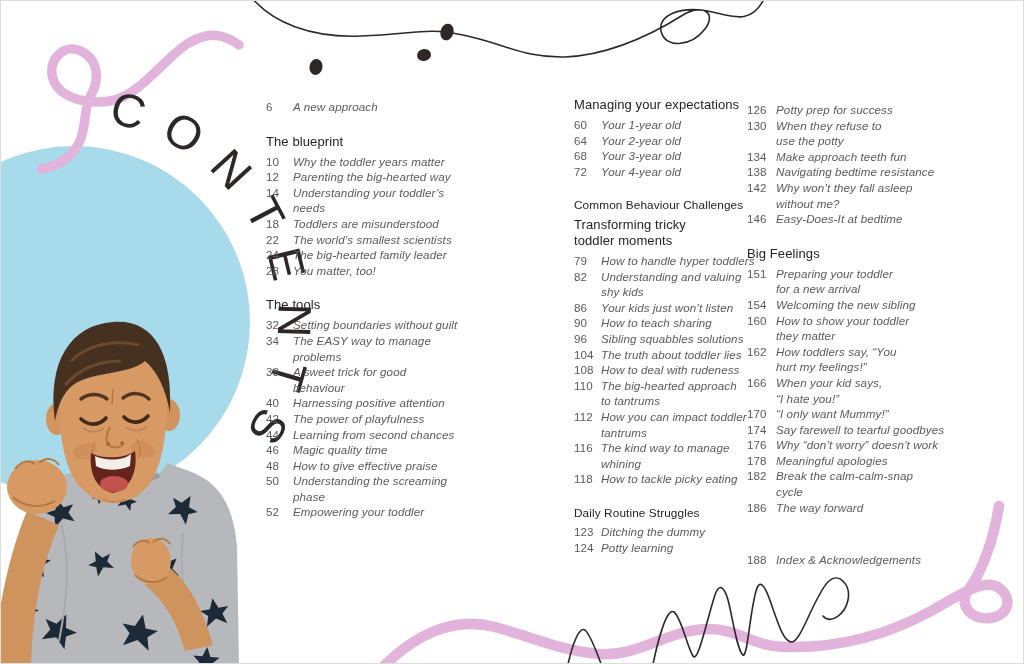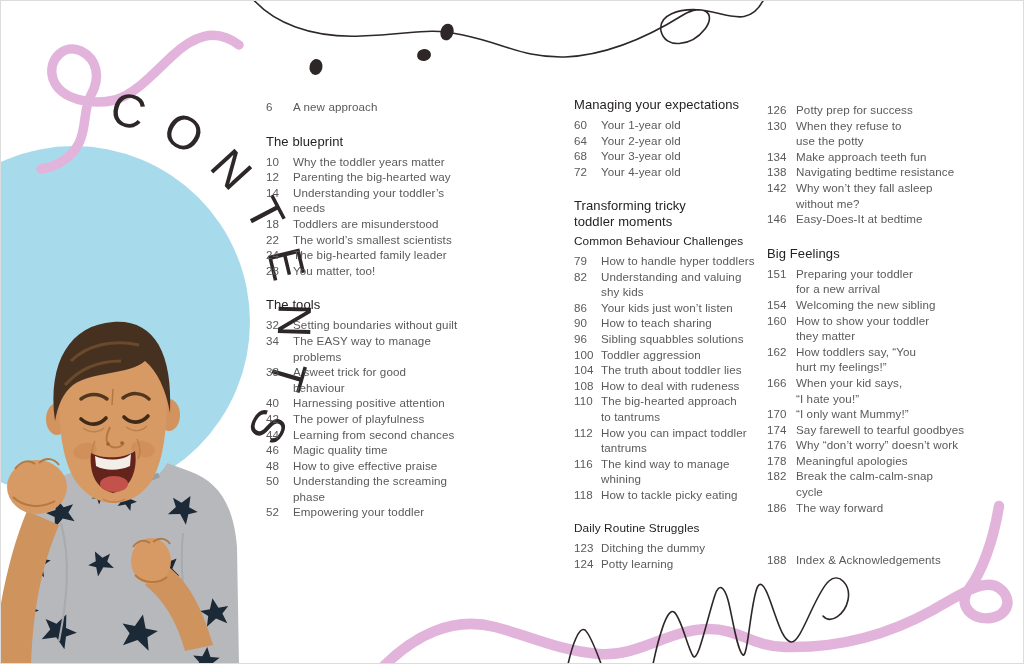--- a/index.html
+++ b/index.html
@@ -16,32 +16,32 @@
   .boy{position:absolute;left:0;top:300px;width:260px;height:364px;}
   .title-text{font-family:"Liberation Sans",sans-serif;font-size:47px;font-weight:400;letter-spacing:17px;fill:var(--ink);}
   .blue{fill:var(--accent-blue);}
   .pinkline{stroke:var(--accent-pink);stroke-width:9.5;fill:none;stroke-linecap:round;}
   .inkline{stroke:var(--ink);stroke-width:1.6;fill:none;stroke-linecap:round;}
   .inkblob{fill:var(--ink);}
   
   .toc{position:absolute;font-size:11.6px;line-height:15.6px;color:var(--body);letter-spacing:.1px;}
   .toc-col-1{left:265px;top:98px;width:200px;}
   .toc-col-2{left:573px;top:96px;width:195px;}
-  .toc-col-3{left:766px;top:101px;width:200px;}
+  .toc-col-3{left:746px;top:101px;width:200px;}
   .section{margin-top:19px;}
   .section:first-child{margin-top:0;}
   .section.extra-gap{margin-top:37px;}
   .heading{font-weight:400;color:var(--heading);white-space:pre-line;}
   .heading.major{font-size:13px;line-height:16px;margin:0 0 4px 0;letter-spacing:.1px;}
   .heading.minor{font-size:11.8px;line-height:15.6px;margin:0 0 3px 0;}
   .heading.sub{margin-top:1px;}
   .row{display:flex;align-items:flex-start;}
   .num{flex:0 0 27px;}
   .toc-col-3 .num{flex-basis:29px;}
-  .t{white-space:pre-line;flex:1;}
+  .t{white-space:pre-line;flex:1;font-style:italic;}
 </style>
 </head>
 <body>
 
 <div class="page">
 
   <svg class="bg" viewBox="0 0 1024 664" aria-hidden="true">
 
     <circle class="blue" cx="73" cy="321" r="176"></circle>
 
@@ -232,23 +232,23 @@
         <div class="row">
           <span class="num">68</span>
           <span class="t">Your 3-year old</span>
         </div>
         <div class="row">
           <span class="num">72</span>
           <span class="t">Your 4-year old</span>
         </div>
       </div>
       <div class="section">
+        <div class="heading minor sub">Common Behaviour Challenges</div>
         <div class="heading major">Transforming tricky
 toddler moments</div>
-        <div class="heading minor sub">Common Behaviour Challenges</div>
         <div class="row">
           <span class="num">79</span>
           <span class="t">How to handle hyper toddlers</span>
         </div>
         <div class="row">
           <span class="num">82</span>
           <span class="t">Understanding and valuing
 shy kids</span>
         </div>
         <div class="row">
@@ -257,24 +257,20 @@
         </div>
         <div class="row">
           <span class="num">90</span>
           <span class="t">How to teach sharing</span>
         </div>
         <div class="row">
           <span class="num">96</span>
           <span class="t">Sibling squabbles solutions</span>
         </div>
         <div class="row">
-          <span class="num">100</span>
-          <span class="t">Toddler aggression</span>
-        </div>
-        <div class="row">
           <span class="num">104</span>
           <span class="t">The truth about toddler lies</span>
         </div>
         <div class="row">
           <span class="num">108</span>
           <span class="t">How to deal with rudeness</span>
         </div>
         <div class="row">
           <span class="num">110</span>
           <span class="t">The big-hearted approach

